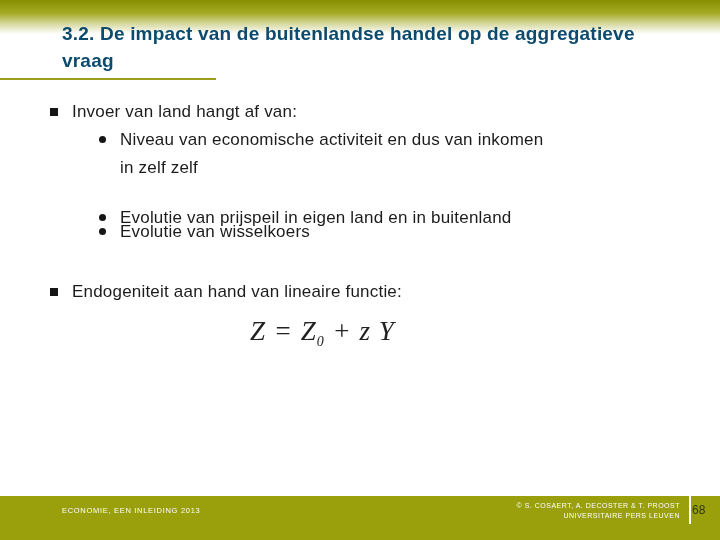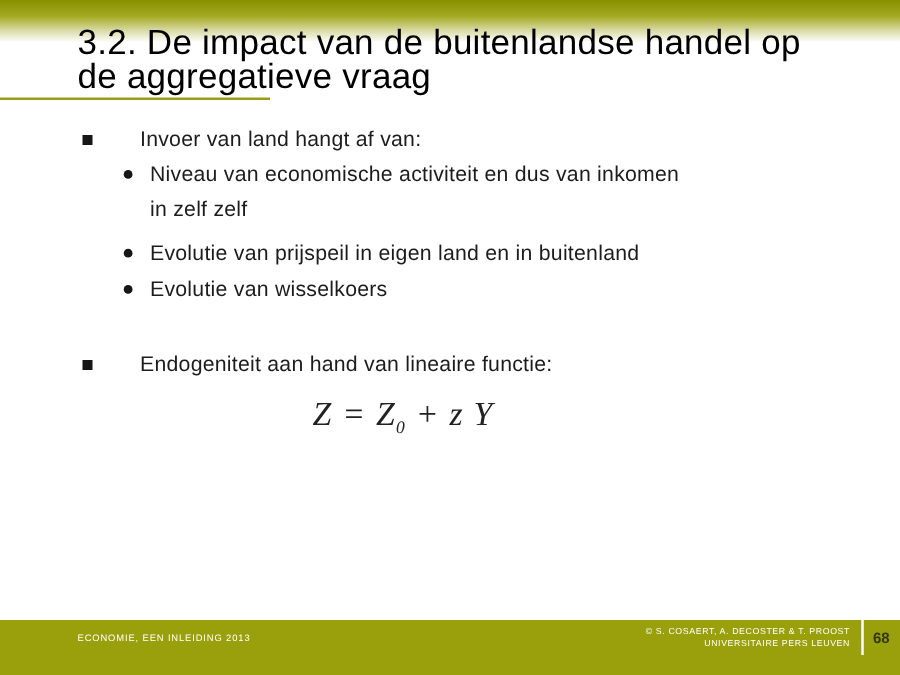--- a/index.html
+++ b/index.html
@@ -8,43 +8,43 @@
     overflow:hidden; font-family:"Liberation Sans", sans-serif;
   }
   
   .top-gradient {
     position:absolute; left:0; top:0; width:720px; height:34px;
     background:linear-gradient(180deg, #879000 0%, #a4a922 38%, #d9dba6 72%, #ffffff 100%);
   }
   
   .title {
     position:absolute; left:62px; top:20px; width:580px;
-    font-size:28px; font-weight:normal; color:#000000; line-height:27px;
+    font-size:19px; font-weight:bold; color:#0c4a6e; line-height:27px;
     letter-spacing:0.2px;
   }
   .title-underline {
     position:absolute; left:0; top:78px; width:216px; height:2px;
     background:#9c9c1c;
   }
   
   .bullet-row {
-    position:absolute; left:66px; width:620px; display:flex;
-    font-size:17px; color:#1c1c1c; line-height:24px; letter-spacing:0.2px;gap:24px;
+    position:absolute; left:50px; width:620px; display:flex;
+    font-size:17px; color:#1c1c1c; line-height:24px; letter-spacing:0.2px;
   }
   .bullet-row.row1 { top:100px; }
   .bullet-row.row2 { top:280px; }
   .sq {
     flex:none; width:8px; height:8px; background:#161616; margin:8px 14px 0 0;
   }
   .sub-row {
     position:absolute; left:99px; width:560px; display:flex;
     font-size:17px; color:#1c1c1c; line-height:28px; letter-spacing:0.2px;
   }
   .sub-row.s1 { top:126px; }
-  .sub-row.s2 { top:189px; }
+  .sub-row.s2 { top:204px; }
   .sub-row.s3 { top:218px; }
   .dot {
     flex:none; width:7px; height:7px; border-radius:50%;
     background:#161616; margin:10px 14px 0 0;
   }
   
   .formula {
     position:absolute; left:250px; top:316px; width:240px; 
     font-family:"Liberation Serif", serif; font-style:italic;
     font-size:27px; color:#222222; letter-spacing:1px;
@@ -65,22 +65,22 @@
   }
   .footer-center .b { font-weight:bold; }
   .footer-right {
     position:absolute; right:40px; top:5px; text-align:right;
     font-size:7px; letter-spacing:0.5px; line-height:9.5px; white-space:nowrap;
   }
   .footer-sep {
     position:absolute; right:29px; top:0; width:2px; height:28px; background:#ffffff;
   }
   .footer-page {
-    position:absolute; right:2px; top:7px; width:26px; text-align:center;
-    font-size:12px; color:#33380f; font-weight:bold;
+    position:absolute; right:2px; top:7px; width:26px; text-align:left;
+    font-size:12px; color:#33380f; font-weight:normal;
   }
 </style>
 </head>
 <body>
 
 <div class="slide">
 
   <div class="top-gradient"></div>
 
   <div class="title">3.2. De impact van de buitenlandse handel op de aggregatieve vraag</div>

